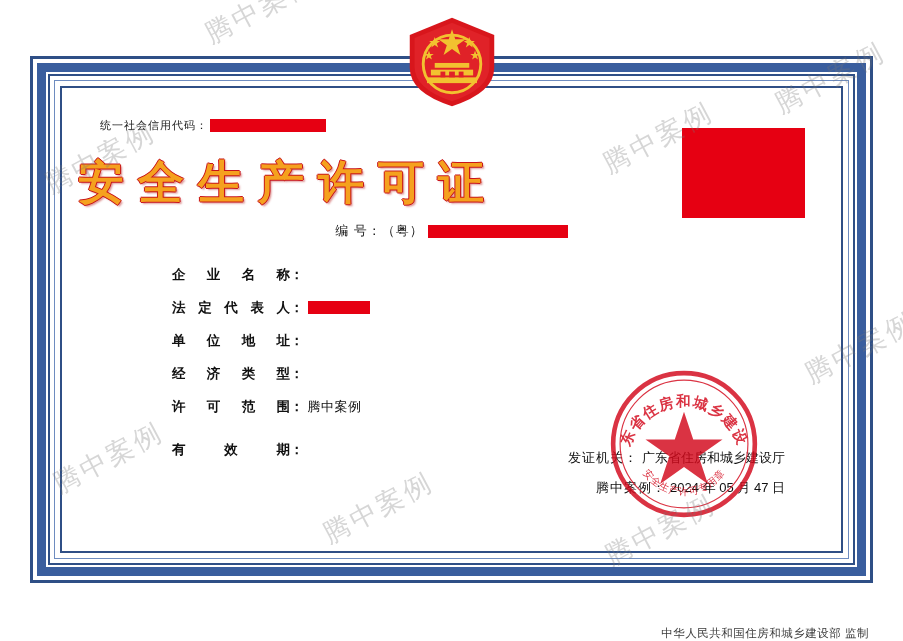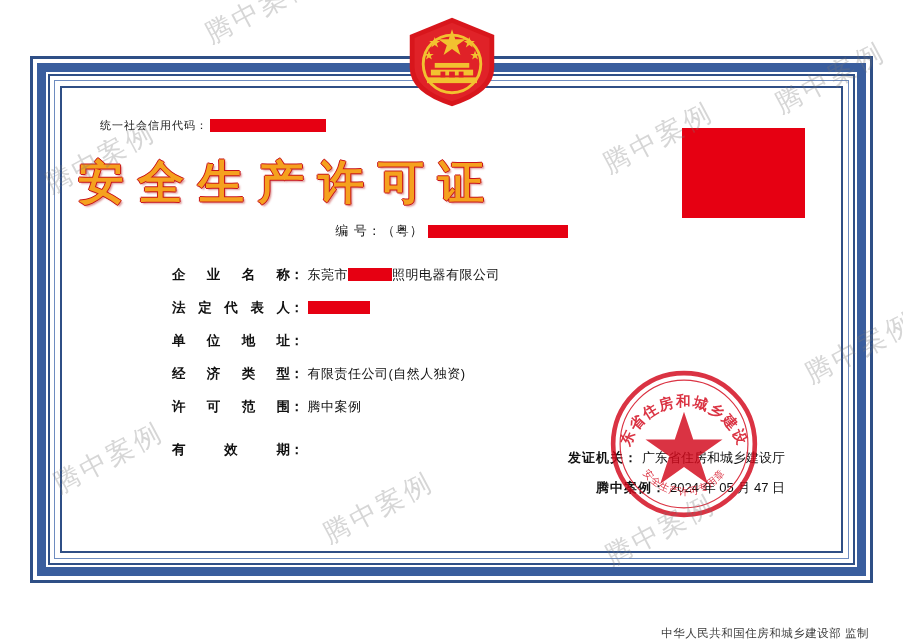--- a/index.html
+++ b/index.html
@@ -206,21 +206,21 @@
     position: absolute;
     right: 54px;
     bottom: 46px;
     text-align: left;
     font-size: 13px;
     color: #111;
     z-index: 5;
     line-height: 30px;
   }
   .issuer-row { display: flex; align-items: center; justify-content: flex-end; }
-  .issuer-row .ilabel { font-weight: bold; letter-spacing: 1px; white-space: nowrap; margin-left: 20px; }
+  .issuer-row .ilabel { font-weight: normal; letter-spacing: 1px; white-space: nowrap; margin-left: 20px; }
   .issuer-row .ival { padding-left: 4px; white-space: nowrap; }
 
   
   #seal {
     position: absolute;
     right: 78px;
     bottom: 28px;
     width: 154px;
     height: 154px;
     z-index: 8;
@@ -285,25 +285,20 @@
     <div class="fields">
 
       <div class="field-row">
         <div class="field-label">
           <span>企</span>
           <span>业</span>
           <span>名</span>
           <span>称</span>
         </div>
         <div class="colon">：</div>
-        <div class="field-value">
-          <span>东莞市</span>
-          <span class="redact" style="width:44px;"></span>
-          <span>照明电器有限公司</span>
-        </div>
       </div>
 
       <div class="field-row">
         <div class="field-label">
           <span>法</span>
           <span>定</span>
           <span>代</span>
           <span>表</span>
           <span>人</span>
         </div>
@@ -324,21 +319,20 @@
       </div>
 
       <div class="field-row">
         <div class="field-label">
           <span>经</span>
           <span>济</span>
           <span>类</span>
           <span>型</span>
         </div>
         <div class="colon">：</div>
-        <div class="field-value">有限责任公司(自然人独资)</div>
       </div>
 
       <div class="field-row">
         <div class="field-label">
           <span>许</span>
           <span>可</span>
           <span>范</span>
           <span>围</span>
         </div>
         <div class="colon">：</div>

